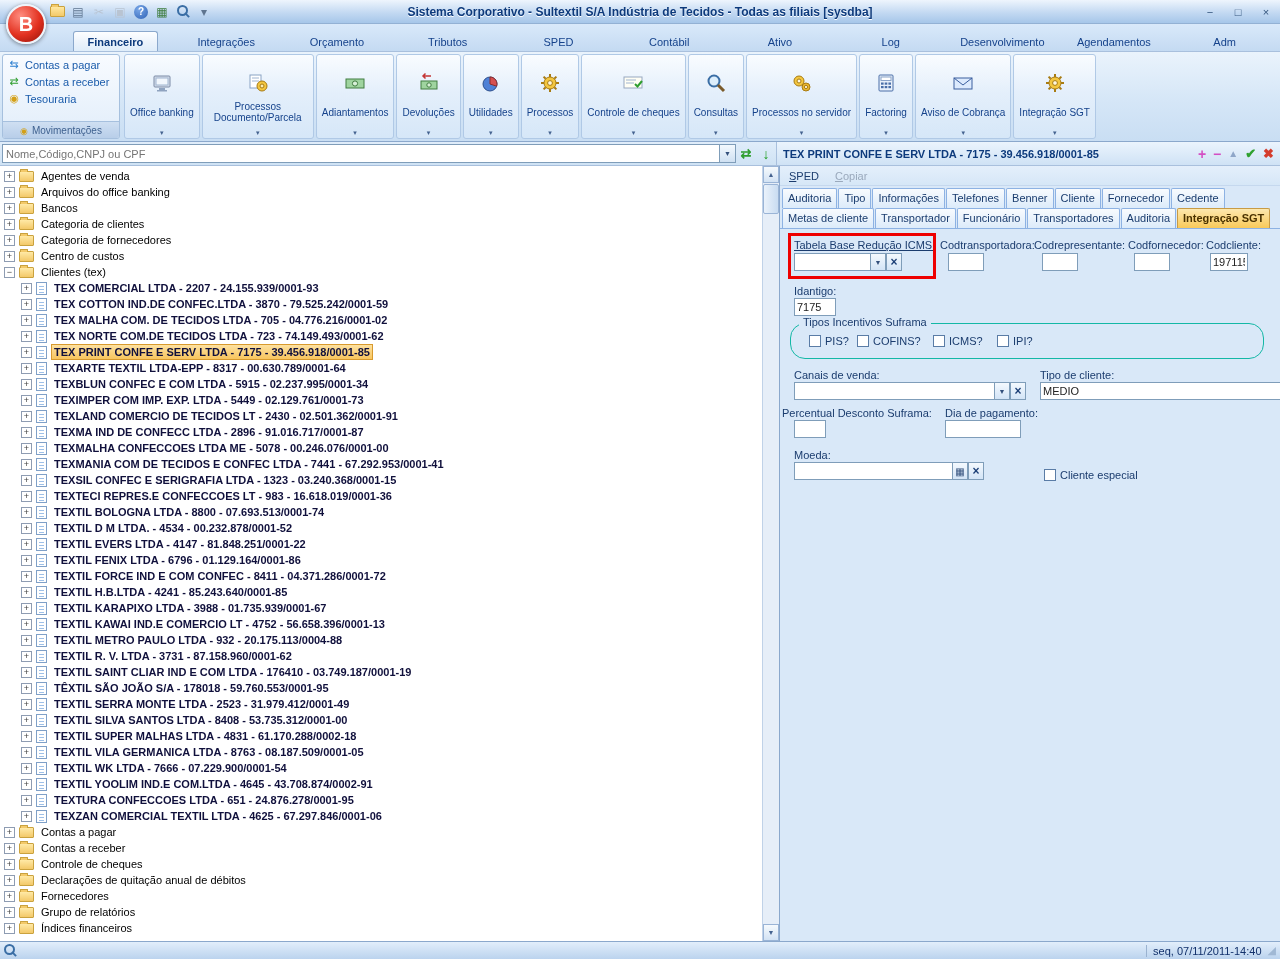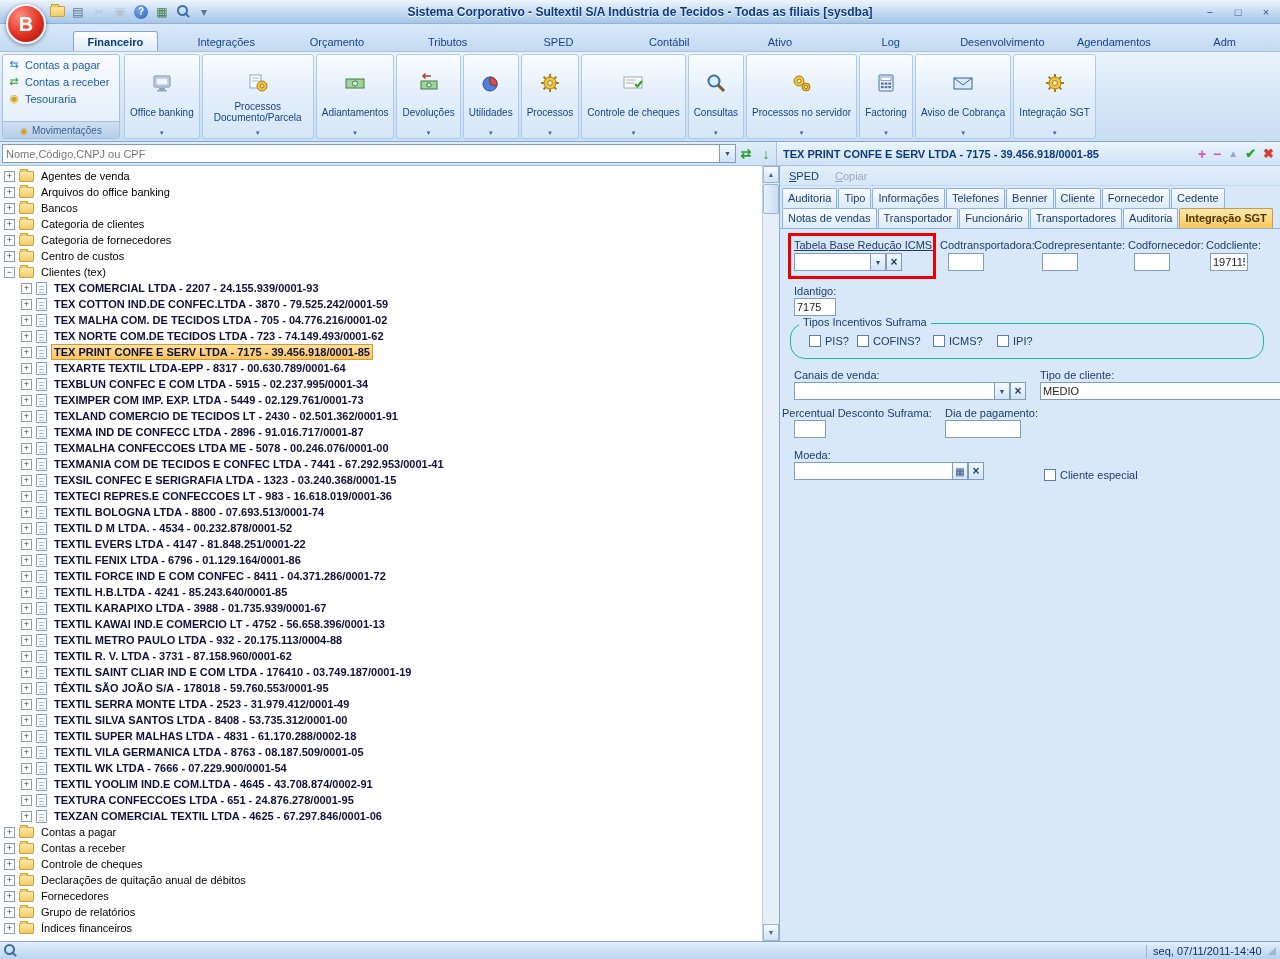--- a/index.html
+++ b/index.html
@@ -722,21 +722,21 @@
             <div class="dtab">Auditoria</div>
             <div class="dtab">Tipo</div>
             <div class="dtab">Informações</div>
             <div class="dtab">Telefones</div>
             <div class="dtab">Benner</div>
             <div class="dtab">Cliente</div>
             <div class="dtab">Fornecedor</div>
             <div class="dtab">Cedente</div>
           </div>
         <div class="dtabrow">
-            <div class="dtab">Notas de vendas</div>
+            <div class="dtab">Metas de cliente</div>
             <div class="dtab">Transportador</div>
             <div class="dtab">Funcionário</div>
             <div class="dtab">Transportadores</div>
             <div class="dtab">Auditoria</div>
             <div class="dtab active">Integração SGT</div>
           </div>
       </div>
 
       <div class="dcontent">
 

